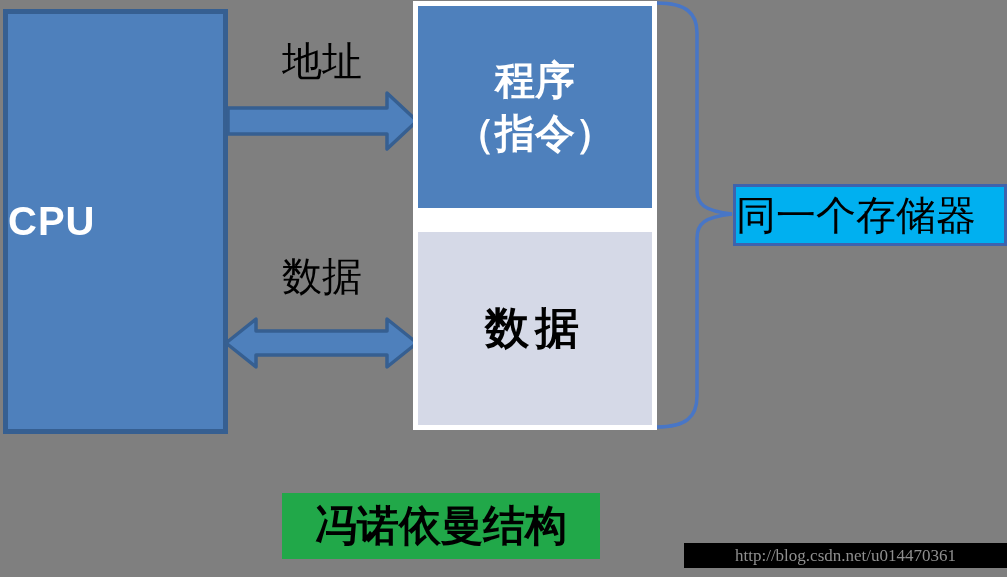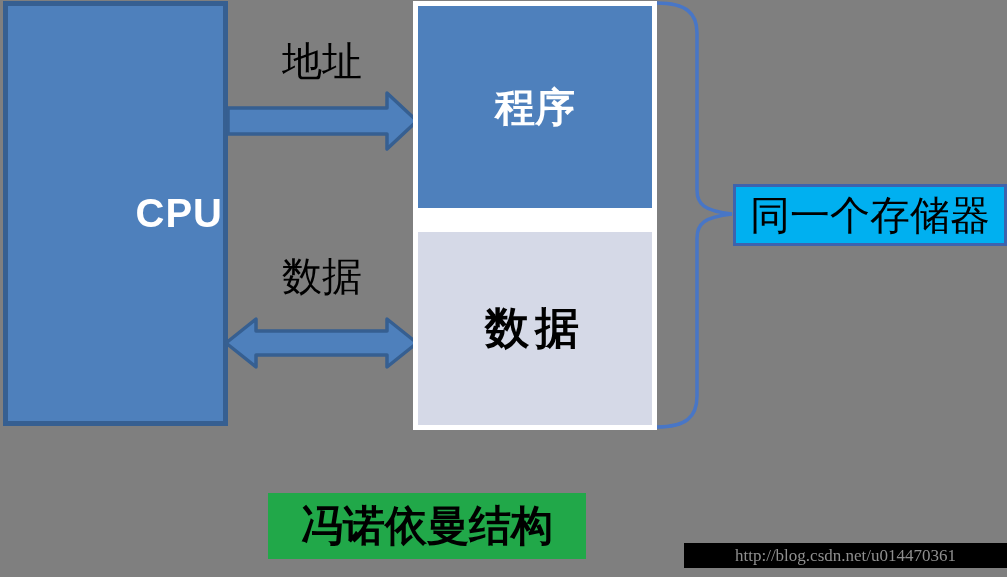--- a/index.html
+++ b/index.html
@@ -7,25 +7,25 @@
   .canvas {
     position: relative;
     width: 1007px;
     height: 577px;
     background: #7F7F7F;
     overflow: hidden;
     font-family: "Liberation Sans", sans-serif;
   }
   .cpu-box {
     position: absolute;
-    left: 3px; top: 1px;
+    left: 3px; top: 9px;
     width: 225px; height: 425px;
     background: #4E80BC;
     border: 5px solid #365F91;
-    display: flex; align-items: center; justify-content: flex-end;
+    display: flex; align-items: center; justify-content: flex-start;
   }
   .cpu-label {
     color: #ffffff;
     font-weight: bold;
     font-size: 40px;
     letter-spacing: 1px;
     font-family: "Liberation Sans", sans-serif;
   }
   .svg-layer {
     position: absolute;
@@ -75,31 +75,31 @@
     font-size: 44px;
     letter-spacing: 6px;
     font-family: "Liberation Sans", sans-serif;
   }
   .annotation-box {
     position: absolute;
     left: 733px; top: 184px;
     width: 274px; height: 62px;
     background: #00B0F0;
     border: 3px solid #3E63AD;
-    display: flex; align-items: center; justify-content: center;
+    display: flex; align-items: center; 
   }
   .annotation-label {
     color: #000000;
     font-size: 40px;
     font-family: "Liberation Serif", serif;
     white-space: nowrap;
   }
   .caption-box {
     position: absolute;
-    left: 268px; top: 493px;
+    left: 282px; top: 493px;
     width: 318px; height: 66px;
     background: #21A849;
     display: flex; align-items: center; justify-content: center;
   }
   .caption-label {
     color: #000000;
     font-weight: bold;
     font-size: 42px;
     font-family: "Liberation Sans", sans-serif;
     white-space: nowrap;
@@ -132,20 +132,21 @@
     <polygon points="226,343 256,319 256,331 387,331 387,319 417,343 387,367 387,355 256,355 256,367" stroke-width="3.5" stroke-linejoin="round" fill="#4E80BC" stroke="#365F91"></polygon>
     <path d="M 657 3 C 686 3 697 13 697 33 L 697 190 C 697 204 704 211 732 214 C 704 217 697 224 697 238 L 697 396 C 697 417 686 427 657 427" fill="none" stroke-width="3.5" stroke-linecap="round" stroke="#4876C6"></path>
   </svg>
 
   <div class="bus-label address">地址</div>
   <div class="bus-label data">数据</div>
 
   <div class="memory-box">
     <div class="memory-program">
       <span>程序</span>
+      <span>（指令）</span>
     </div>
     <div class="memory-data">
       <span>数据</span>
     </div>
   </div>
 
   <div class="annotation-box">
     <span class="annotation-label">同一个存储器</span>
   </div>
 

